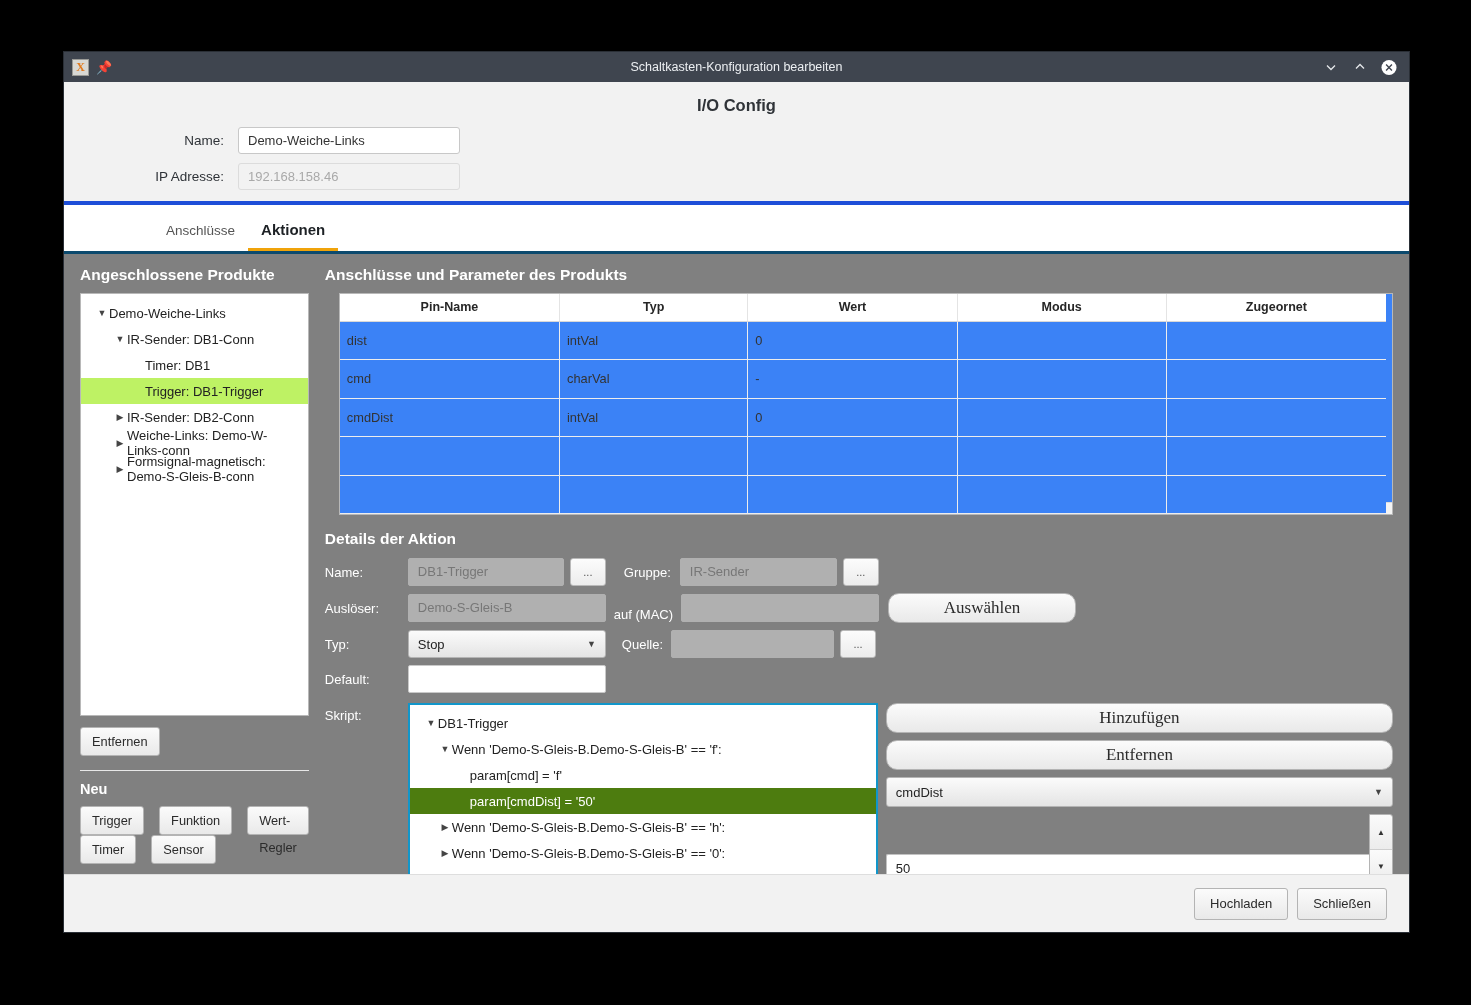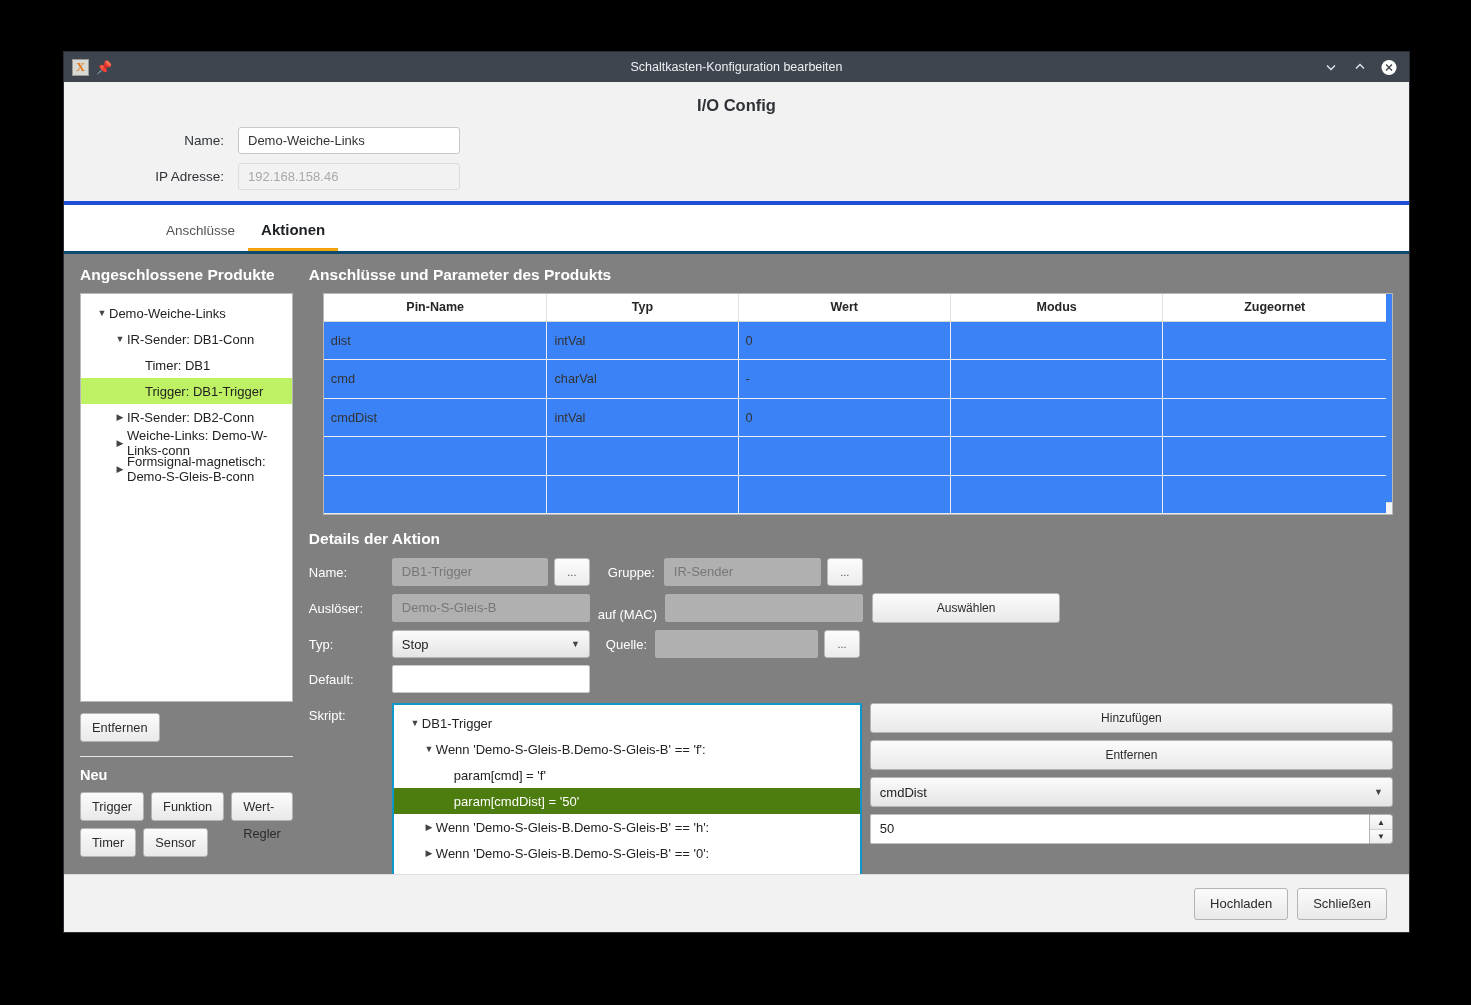--- a/index.html
+++ b/index.html
@@ -124,21 +124,21 @@
   .btn {
     background: linear-gradient(#fbfbfb, #e9e9e9);
     border: 1px solid #b4b4b4; border-radius: 3px;
     font-size: 12.8px; color: #2b2b2b; padding: 0 11px;
     height: 29px; line-height: 27px; cursor: default;
     font-family: "Liberation Sans", sans-serif; display: inline-block;
   }
   #entfernen-wrap { margin-top: 11px; }
   .hr { height: 1px; background: #e7e7e7; margin: 14px 0 10px 0; }
   #neu-title { color: #fff; font-size: 14.5px; font-weight: bold; margin-bottom: 9px; }
-  .btn-row { display: flex; gap: 7px; margin-bottom: 7px; }
+  .btn-row { display: flex; gap: 15px; }
 
   
   #table-wrap {
     background: #3b82f6; border: 1px solid #b8b8b8;
     flex: 0 0 222px; display: flex; flex-direction: row;
     overflow: hidden;
     margin-left: 14px;
   }
   table { width: 100%; border-collapse: collapse; table-layout: fixed; }
   th {
@@ -205,29 +205,29 @@
   .snode.sel { background: #4d7c0f; color: #fff; }
   .snode.sel .arrow { color: #fff; }
 
   #script-side {
     flex: 1 1 auto; padding-left: 8px;
     display: flex; flex-direction: column; gap: 7px; min-width: 0;
   }
   .wide-btn {
     height: 30px; line-height: 28px; text-align: center;
     background: linear-gradient(#fbfbfb, #e9e9e9);
-    border: 1px solid #b4b4b4; border-radius: 3px;
-    font-size: 12px; color: #2b2b2b; cursor: default;
+    border: 1px solid #b4b4b4; border-radius: 11px;
+    font-size: 17px; color: #2b2b2b; cursor: default; font-family: Liberation Serif, serif;
   }
   .small-label { font-size: 12.5px; color: #fff; margin-top: 2px; }
   .spin-wrap { display: flex; }
   .spin-input {
     flex: 1 1 auto; height: 30px; line-height: 28px; background: #fff;
     border: 1px solid #c2c2c2; border-right: none; border-radius: 2px 0 0 2px;
-    font-size: 13px; color: #222; padding: 0 9px;
+    font-size: 13px; color: #222; padding: 0 9px; margin-top: 40px;
   }
   .spin-btns {
     width: 24px; flex: 0 0 24px; display: flex; flex-direction: column;
     border: 1px solid #b4b4b4; border-radius: 0 3px 3px 0; overflow: hidden;
   }
   .spin-btns div {
     flex: 1 1 50%; background: linear-gradient(#fbfbfb, #ececec);
     display: flex; align-items: center; justify-content: center;
     font-size: 8px; color: #333; cursor: default;
   }

